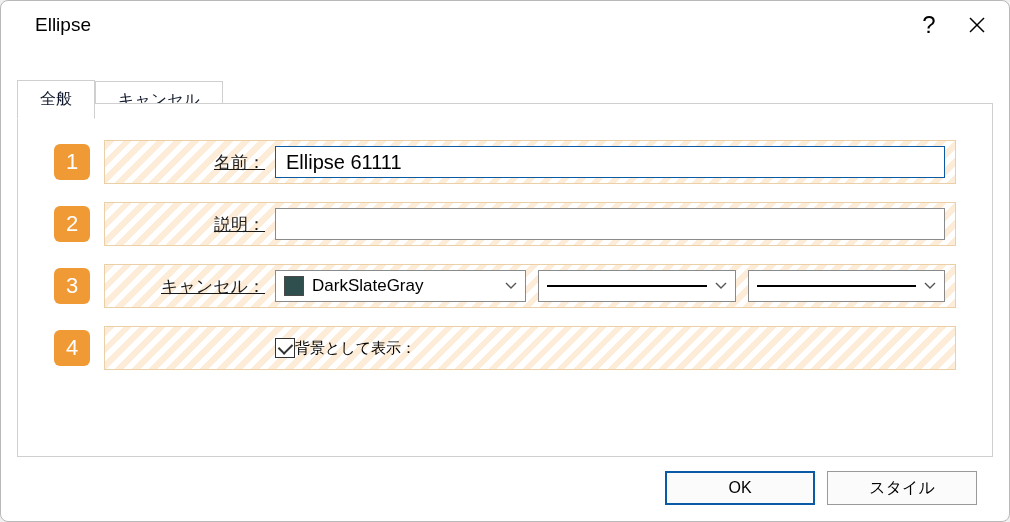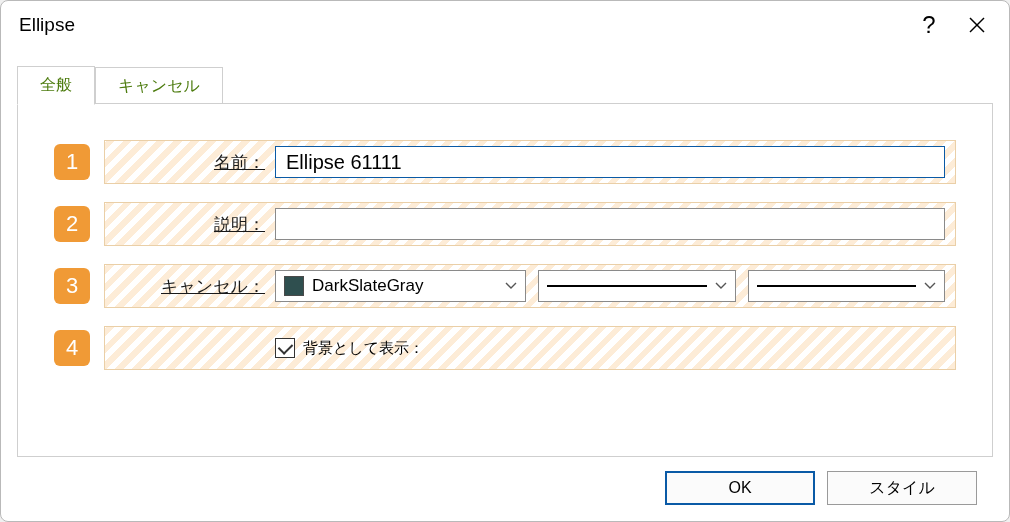--- a/index.html
+++ b/index.html
@@ -25,20 +25,21 @@
   .titlebar {
     height: 48px;
     display: flex;
     align-items: center;
     padding: 0 8px 0 18px;
   }
   .titlebar-title {
     flex: 1;
     font-size: 19px;
     color: #000;
+    margin-left: 16px;
   }
   .titlebar-btns {
     display: flex;
     gap: 0;
   }
   .titlebar-btn {
     width: 48px;
     height: 40px;
     display: flex;
     align-items: center;
@@ -58,22 +59,22 @@
     align-items: flex-end;
     height: 40px;
   }
   .tab {
     padding: 8px 22px;
     border: 1px solid #cfcfcf;
     border-bottom: none;
     background: #ffffff;
     font-size: 16px;
     position: relative;
-    top: 2px;
-    color: #4d7c0f;
+    top: 16px;
+    color: #0f172a;
   }
   .tab:not(.active) {
     background: #ffffff;
   }
   .tab.active {
     border-bottom: 1px solid #ffffff;
     z-index: 2;
   }
   .tabpage {
     flex: 1;
@@ -184,21 +185,21 @@
   .check-mark {
     width: 13px;
     height: 9px;
     border-left: 2px solid #333;
     border-bottom: 2px solid #333;
     transform: rotate(-45deg) translate(1px,-1px);
   }
   .inline-check {
     display: flex;
     align-items: center;
-    gap: 8px;
+    gap: 0;
     margin-left: 170px;
   }
   .buttons {
     display: flex;
     justify-content: flex-end;
     gap: 12px;
     padding: 14px 16px 0 0;
   }
   .btn {
     width: 150px;

